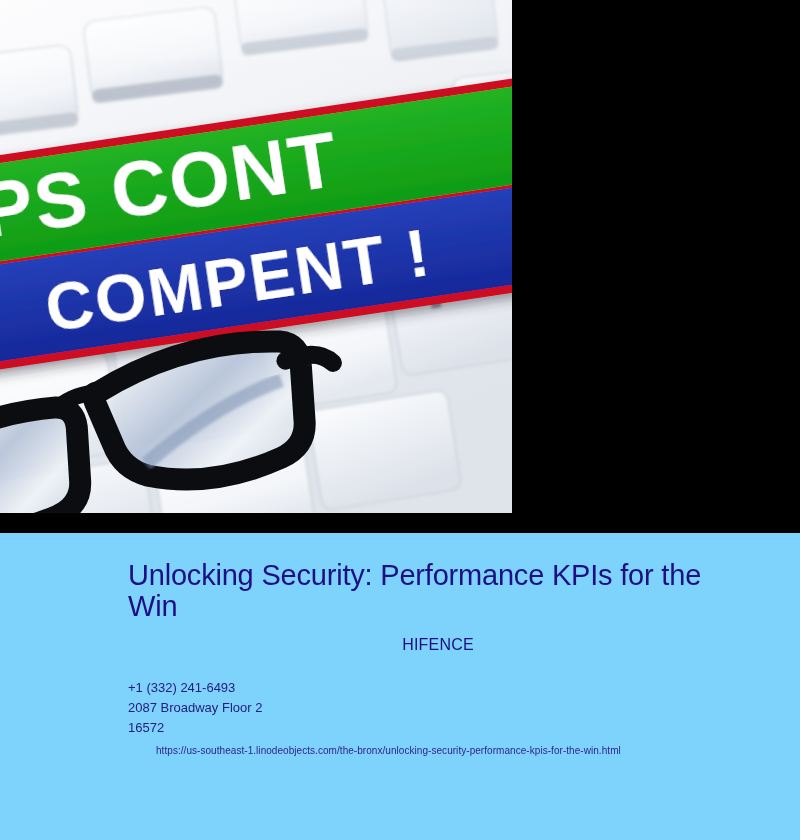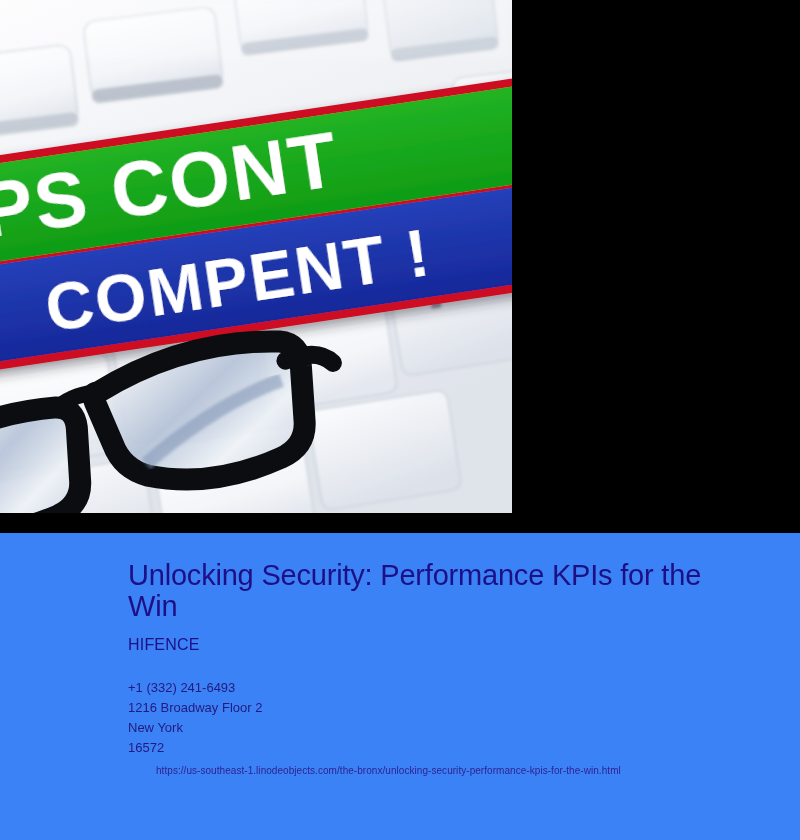--- a/index.html
+++ b/index.html
@@ -23,21 +23,21 @@
   
   .gap-band{
     position:absolute;left:0;top:513px;
     width:800px;height:20px;background:#000;
   }
 
   
   .panel{
     position:absolute;left:0;top:533px;
     width:800px;height:307px;
-    background:#3b82f6;
+    background:#7dd3fc;
   }
   .panel-inner{
     position:absolute;left:128px;top:27px;
     width:620px;
   }
 
   .page-title{
     margin:0;
     font-size:29px;
     line-height:31px;
@@ -47,20 +47,21 @@
     max-width:615px;
   }
 
   .brand{
     margin:14px 0 0 0;
     font-size:16px;
     line-height:18px;
     font-weight:400;
     color:#1d0f86;
     letter-spacing:0.2px;
+    text-align:center;
   }
 
   .contact{
     margin-top:24px;
   }
   .contact-line{
     font-size:13px;
     line-height:20px;
     color:#241a7e;
     white-space:nowrap;
@@ -207,21 +208,20 @@
 
 <div class="panel">
   <div class="panel-inner">
 
     <h1 class="page-title">Unlocking Security: Performance KPIs for the Win</h1>
 
     <div class="brand">HIFENCE</div>
 
     <div class="contact">
       <div class="contact-line">+1 (332) 241-6493</div>
-      <div class="contact-line">1216 Broadway Floor 2</div>
-      <div class="contact-line">New York</div>
+      <div class="contact-line">2087 Broadway Floor 2</div>
       <div class="contact-line">16572</div>
     </div>
 
     <div class="source-url">https://us-southeast-1.linodeobjects.com/the-bronx/unlocking-security-performance-kpis-for-the-win.html</div>
 
   </div>
 </div>
 
 </body></html>

